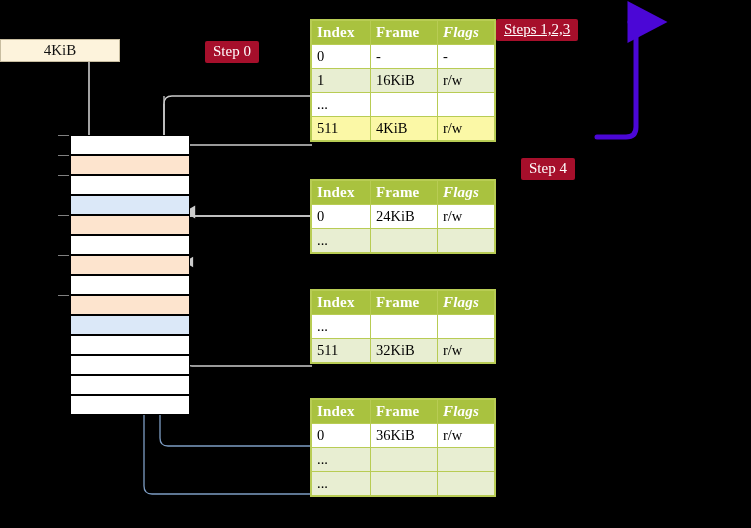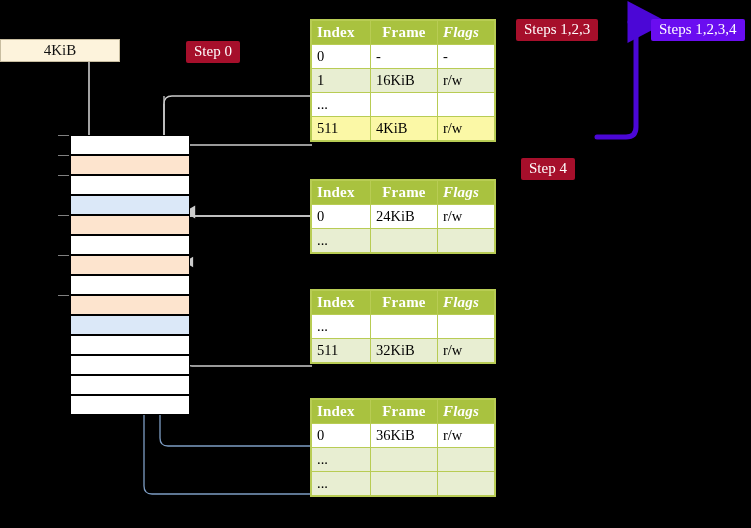--- a/index.html
+++ b/index.html
@@ -35,21 +35,21 @@
     background:#a9c23f;
     color:#ffffff;
     font-weight:bold;
     font-size:15px;
     letter-spacing:.2px;
   }
   .ptable td.c0{width:48px;}
   .ptable td.c1{width:56px;}
   .ptable td.c2{width:46px;}
   .ptable th.c0{width:48px;}
-  .ptable th.c1{width:56px;text-align:center;}
+  .ptable th.c1{width:56px;}
   .ptable th.c2{width:46px;font-style:italic;}
   .rw-white td{background:#ffffff;}
   .rw-tint td{background:#e8eed2;}
   .hl{background:#fbf8a6 !important;}
 
   
   .memgrid{position:absolute;}
   .memrow{
     position:absolute;left:0;
     width:120px;height:20px;
@@ -122,23 +122,22 @@
 
     <path d="M312,446 L168,446 Q160,446 160,438 L160,336" fill="none" stroke="#7d9dc4" stroke-width="1.3" marker-end="url(#ba-up)"></path>
 
     <path d="M312,494 L152,494 Q144,494 144,486 L144,216" fill="none" stroke="#7d9dc4" stroke-width="1.3" marker-end="url(#ba-up)"></path>
 
     <path d="M597,137 L626,137 Q636,137 636,127 L636,28 Q636,22 630,22" fill="none" stroke="#4b07d6" stroke-width="5" stroke-linecap="round" marker-end="url(#va-left)"></path>
   </svg>
 
   <div class="kbox" style="left:0px;top:39px;width:120px;height:23px;">4KiB</div>
 
-  <div class="steplabel crimson" style="left:186px;top:41px;">Step 0</div>
-  <div class="steplabel crimson" style="left:516px;top:19px;">Steps 1,2,3</div>
-  <div class="steplabel violet" style="left:651px;top:19px;">Steps 1,2,3,4</div>
+  <div class="steplabel crimson" style="left:205px;top:41px;">Step 0</div>
+  <div class="steplabel crimson" style="left:496px;top:19px;text-decoration:underline;">Steps 1,2,3</div>
   <div class="steplabel crimson" style="left:521px;top:158px;">Step 4</div>
 
   <div class="memgrid" id="memgrid" style="left:70px;top:135px;width:120px;height:280px;">
       <div class="memrow " style="top: 0px;"></div>
       <div class="memrow peach" style="top: 20px;"></div>
       <div class="memrow " style="top: 40px;"></div>
       <div class="memrow blue" style="top: 60px;"></div>
       <div class="memrow peach" style="top: 80px;"></div>
       <div class="memrow " style="top: 100px;"></div>
       <div class="memrow peach" style="top: 120px;"></div>

